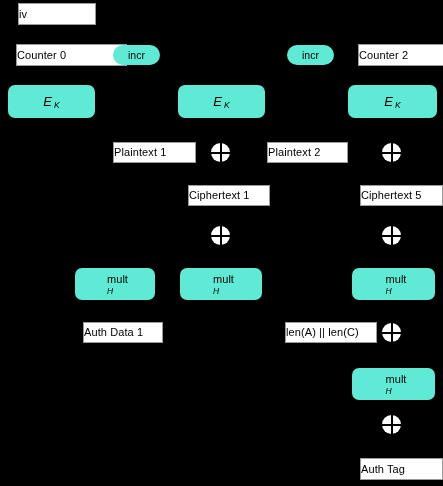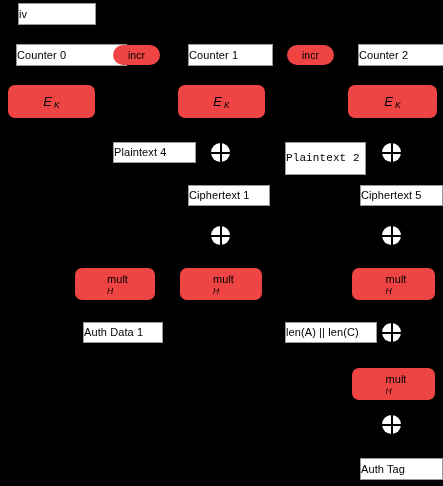--- a/index.html
+++ b/index.html
@@ -34,21 +34,21 @@
     align-items: center;
     justify-content: flex-start;
     white-space: nowrap;
     letter-spacing: 0.1px;
     margin-left: 8px;
   }
 
   
   .blk {
     position: absolute;
-    background: #ef4444;
+    background: #5eead4;
     border-radius: 7px;
     box-sizing: border-box;
     color: #000000;
     font-size: 11px;
     line-height: 1;
     display: flex;
     align-items: center;
     justify-content: center;
     white-space: nowrap;
   }
@@ -159,23 +159,20 @@
   </div>
 
   <div class="box" style="left:8px; top:44px; width:111px; height:22px;">
     <span>Counter 0</span>
   </div>
 
   <div class="blk pill" style="left:113px; top:45px; width:47px; height:20px;">
     <span>incr</span>
   </div>
 
-  <div class="box" style="left:180px; top:44px; width:85px; height:22px;">
-    <span>Counter 1</span>
-  </div>
 
   <div class="blk pill" style="left:287px; top:45px; width:47px; height:20px;">
     <span>incr</span>
   </div>
 
   <div class="box" style="left:350px; top:44px; width:87px; height:22px;">
     <span>Counter 2</span>
   </div>
 
   <div class="blk" style="left:8px; top:85px; width:87px; height:33px;">
@@ -193,26 +190,26 @@
   </div>
 
   <div class="blk" style="left:348px; top:85px; width:89px; height:33px;">
     <span class="ek">
         <span>E</span>
         <span class="sub">K</span>
       </span>
   </div>
 
   <div class="box" style="left:105px; top:142px; width:83px; height:21px;">
-    <span>Plaintext 4</span>
+    <span>Plaintext 1</span>
   </div>
 
   <div class="xor" style="left:211px; top:143px;"></div>
 
-  <div class="box" style="left:277px; top:142px; width:81px; height:33px;font-family:Liberation Mono, monospace;">
+  <div class="box" style="left:259px; top:142px; width:81px; height:21px;">
     <span>Plaintext 2</span>
   </div>
 
   <div class="xor" style="left:382px; top:143px;"></div>
 
   <div class="box" style="left:180px; top:185px; width:82px; height:21px;">
     <span>Ciphertext 1</span>
   </div>
 
   <div class="box" style="left:352px; top:185px; width:83px; height:21px;">

